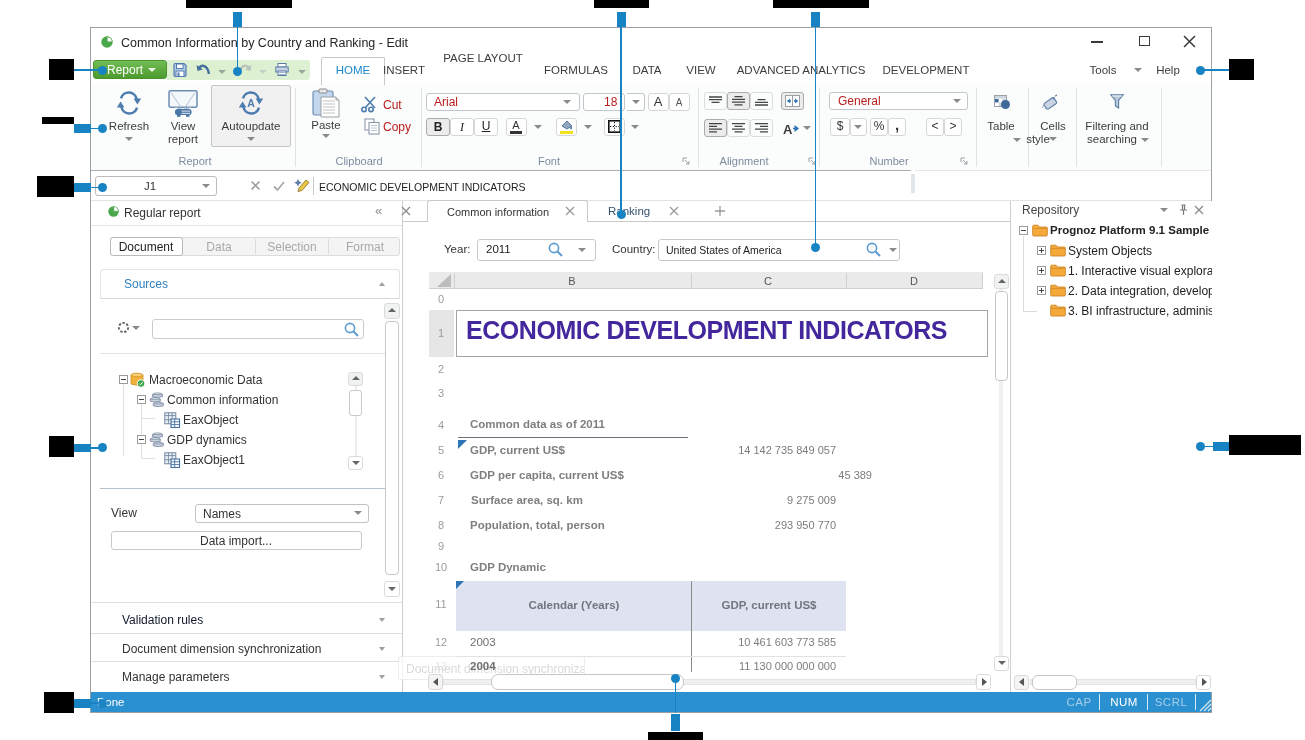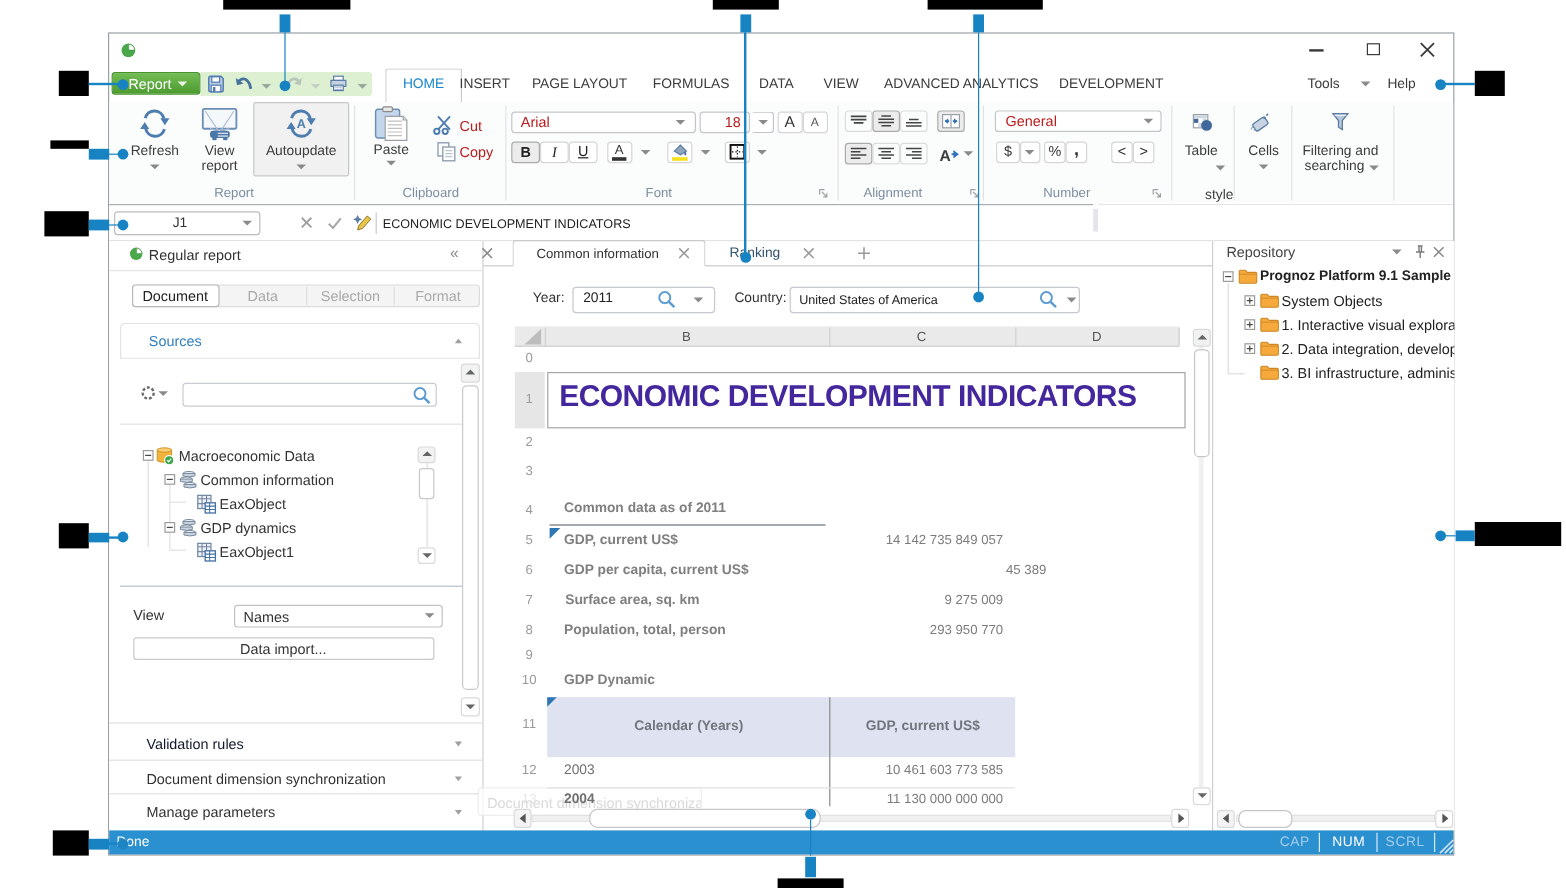--- a/index.html
+++ b/index.html
@@ -25,20 +25,21 @@
 </head>
 <body>
 <div id="root">
 
 <div class="a" style="left:90px;top:27px;width:1122px;height:686px;border:1px solid #9aa0a5;background:#fff;box-sizing:border-box;"></div>
 
 <svg class="a" style="left:101px;top:36px;" width="12" height="12" viewBox="0 0 12 12">
   <circle cx="6" cy="6" r="5.7" fill="#4aa84a"></circle>
   <path d="M6.3 5.7 L6.3 0.9 A4.9 4.9 0 0 1 11.1 5.7 Z" fill="#fff" stroke="#3c8c3c" stroke-width="0.4"></path>
 </svg>
+<div class="t" style="left:121px;top:36px;font-size:12.5px;color:#252525;">Common Information by Country and Ranking - Edit</div>
 <div class="a" style="left:1091px;top:41px;width:12px;height:1.6px;background:#3a3a3a;"></div>
 <div class="a" style="left:1139px;top:36px;width:9px;height:8px;border:1.6px solid #3a3a3a;"></div>
 <svg class="a" style="left:1183px;top:35px;" width="13" height="13" viewBox="0 0 13 13">
   <path d="M1 1 L12 12 M12 1 L1 12" stroke="#3a3a3a" stroke-width="1.5"></path>
 </svg>
 
 <div class="a" style="left:167px;top:60px;width:143px;height:20px;background:#def0d2;border-radius:0 3px 3px 0;"></div>
 
 <div class="a" style="left:93px;top:60px;width:74px;height:19px;border-radius:3px;background:linear-gradient(#72bd55,#4c9b2f);border:1px solid #47942b;box-sizing:border-box;"></div>
 <div class="t" style="left:107px;top:63px;color:#fff;font-size:12px;">Report</div>
@@ -68,21 +69,21 @@
   <rect x="0.8" y="4" width="12.4" height="5" fill="#c5d3e3" stroke="#5a7ca5" stroke-width="1"></rect>
   <rect x="3" y="8" width="8" height="4.5" fill="#fff" stroke="#5a7ca5" stroke-width="1"></rect>
   <rect x="3.8" y="9" width="6.4" height="1" fill="#9fb4cb"></rect>
   <rect x="3.8" y="11" width="6.4" height="1" fill="#9fb4cb"></rect>
 </svg>
 <div class="arr down" style="left:298px;top:70px;border-top-color:#9aa79b;"></div>
 
 <div class="a" style="left:321px;top:57px;width:64px;height:28px;background:#fff;border:1px solid #c9c9c9;border-bottom:none;border-radius:2px 2px 0 0;box-sizing:border-box;"></div>
 <div class="ct" style="left:353px;top:64px;color:#1b87ca;">HOME</div>
 <div class="ct" style="left:404px;top:64px;">INSERT</div>
-<div class="ct" style="left:483px;top:64px;">PAGE LAYOUT</div>
+<div class="ct" style="left:483px;top:52px;">PAGE LAYOUT</div>
 <div class="ct" style="left:576px;top:64px;text-align:center;">FORMULAS</div>
 <div class="ct" style="left:647px;top:64px;">DATA</div>
 <div class="ct" style="left:701px;top:64px;">VIEW</div>
 <div class="ct" style="left:801px;top:64px;">ADVANCED ANALYTICS</div>
 <div class="ct" style="left:926px;top:64px;">DEVELOPMENT</div>
 <div class="ct" style="left:1103px;top:64px;">Tools</div>
 <div class="arr down" style="left:1134px;top:68px;"></div>
 <div class="ct" style="left:1168px;top:64px;">Help</div>
 
 <div class="a" style="left:91px;top:85px;width:1120px;height:85px;background:#fbfcfc;"></div>
@@ -273,21 +274,21 @@
 
 <svg class="a" style="left:994px;top:95px;" width="17" height="14" viewBox="0 0 17 14">
   <rect x="0.5" y="0.5" width="12" height="11" fill="#fff" stroke="#9aa0a6" stroke-width="1"></rect>
   <rect x="1" y="1" width="11" height="2.6" fill="#cdd7e1"></rect>
   <rect x="1" y="4" width="3.6" height="3.4" fill="#41689a"></rect>
   <rect x="8.2" y="4" width="3.6" height="3.4" fill="#cdd7e1"></rect>
   <rect x="4.6" y="7.6" width="3.6" height="3.4" fill="#cdd7e1"></rect>
   <circle cx="11.5" cy="9.5" r="4.5" fill="#41689a"></circle>
 </svg>
 <div class="ct" style="left:1001px;top:120px;">Table</div>
-<div class="ct" style="left:1016px;top:133px;margin-top:24px;">style</div>
+<div class="ct" style="left:1038px;top:133px;">style</div>
 <div class="arr down" style="left:1013px;top:138px;"></div>
 
 <svg class="a" style="left:1042px;top:93px;" width="18" height="17" viewBox="0 0 18 17">
   <rect x="2" y="7" width="12" height="7" rx="1.5" transform="rotate(-35 8 10)" fill="#c8d4e2" stroke="#5a7ca5" stroke-width="1.1"></rect>
   <path d="M11 6 q3 -4 5 -4.5" fill="none" stroke="#5a7ca5" stroke-width="1.3" stroke-dasharray="2 1.4"></path>
   <path d="M2 12 l-1.5 3 M4 13.5 l-1 2.5" stroke="#8fa6bd" stroke-width="1"></path>
 </svg>
 <div class="ct" style="left:1053px;top:120px;">Cells</div>
 <div class="arr down" style="left:1049px;top:137px;"></div>
 

